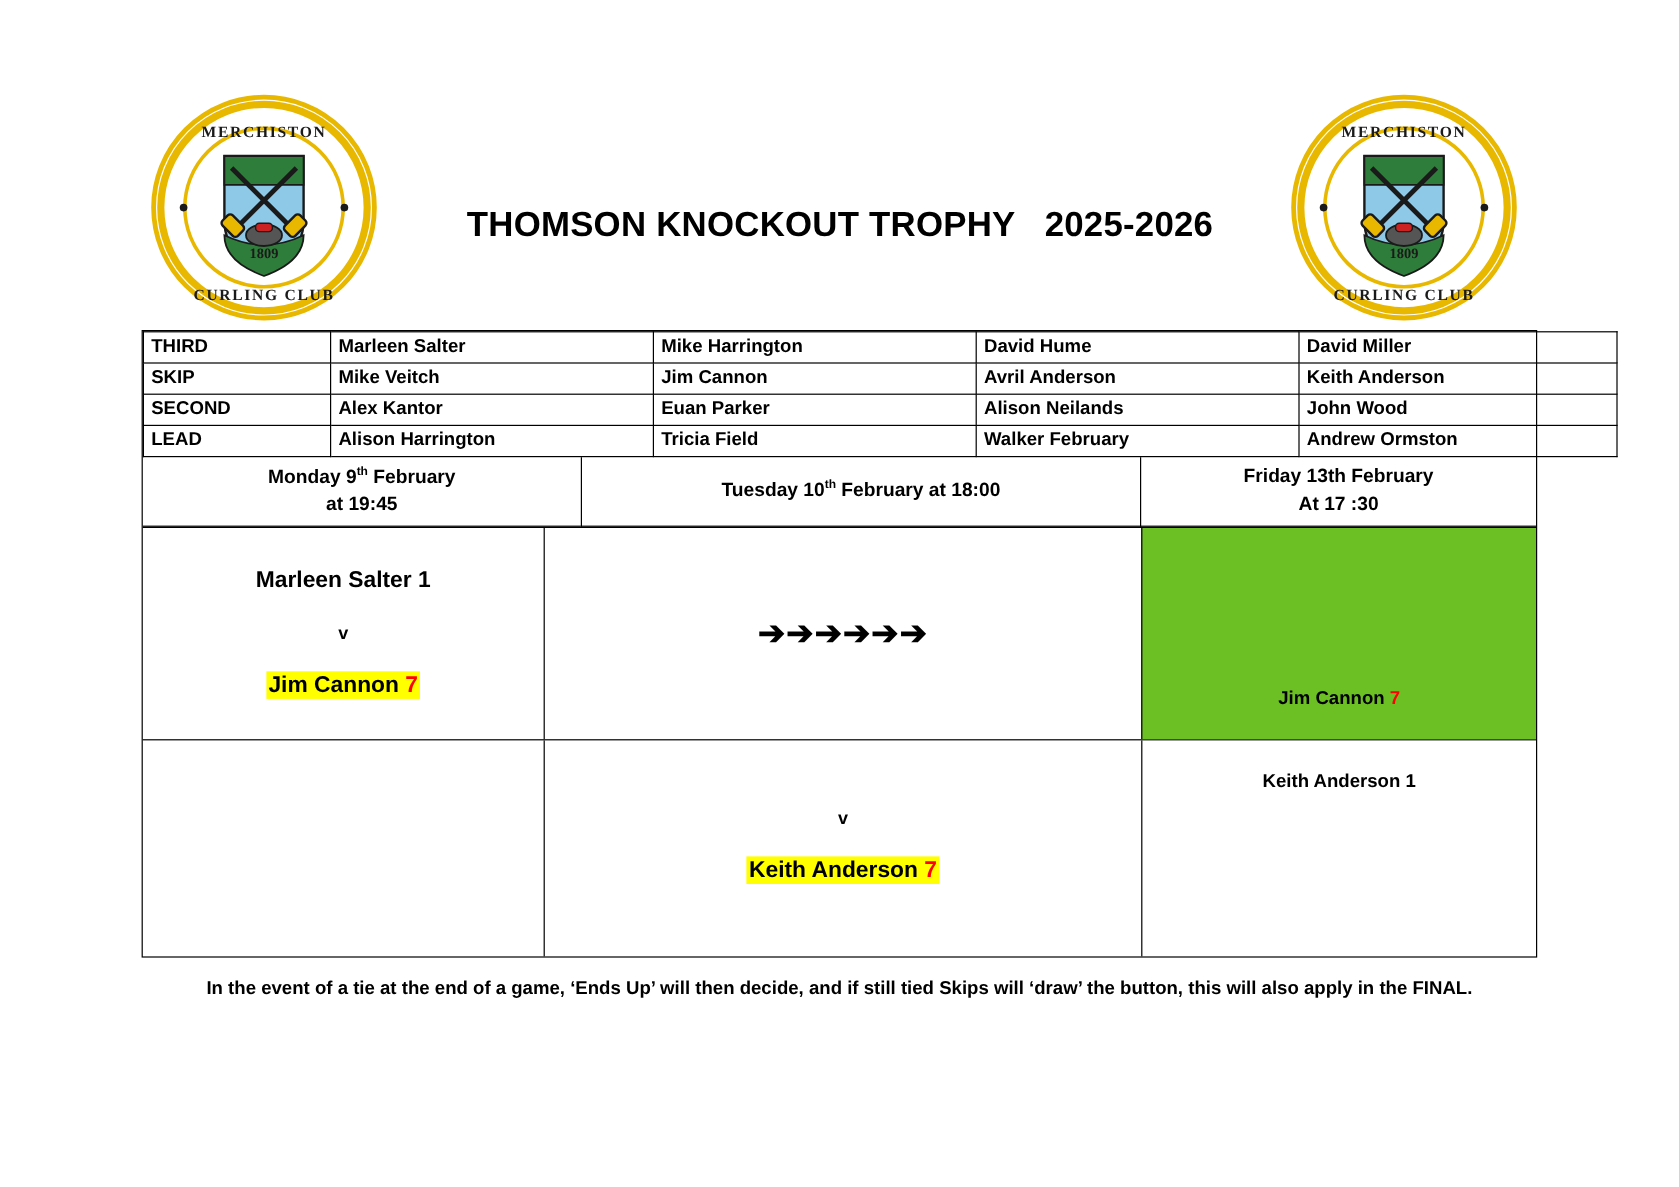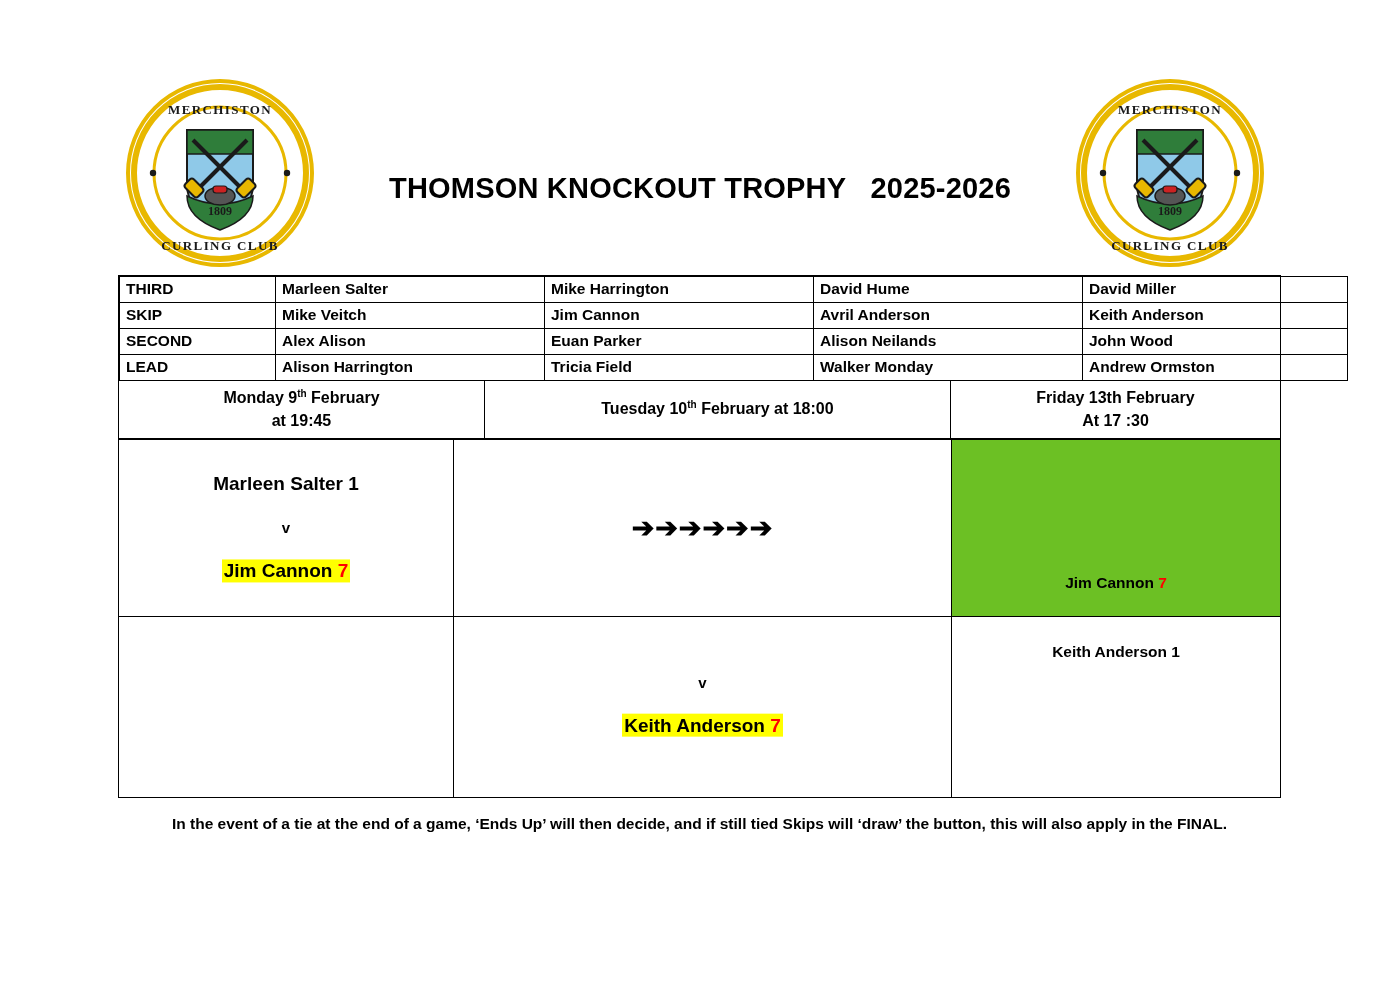--- a/index.html
+++ b/index.html
@@ -248,30 +248,30 @@
       </tr>
       <tr>
         <td class="pos">SKIP</td>
         <td class="p1">Mike Veitch</td>
         <td class="p2">Jim Cannon</td>
         <td class="p3">Avril Anderson</td>
         <td class="p4">Keith Anderson</td>
       </tr>
       <tr>
         <td class="pos">SECOND</td>
-        <td class="p1">Alex Alison</td>
+        <td class="p1">Alex Kantor</td>
         <td class="p2">Euan Parker</td>
         <td class="p3">Alison Neilands</td>
         <td class="p4">John Wood</td>
       </tr>
       <tr>
         <td class="pos">LEAD</td>
         <td class="p1">Alison Harrington</td>
         <td class="p2">Tricia Field</td>
-        <td class="p3">Walker Monday</td>
+        <td class="p3">Walker February</td>
         <td class="p4">Andrew Ormston</td>
       </tr>
     </tbody>
   </table>
 
   <div class="dates">
     <div class="date-cell dc1">
       <div><span>Monday 9</span><sup>th</sup><span> February</span></div>
       <div>at 19:45</div>
     </div>

